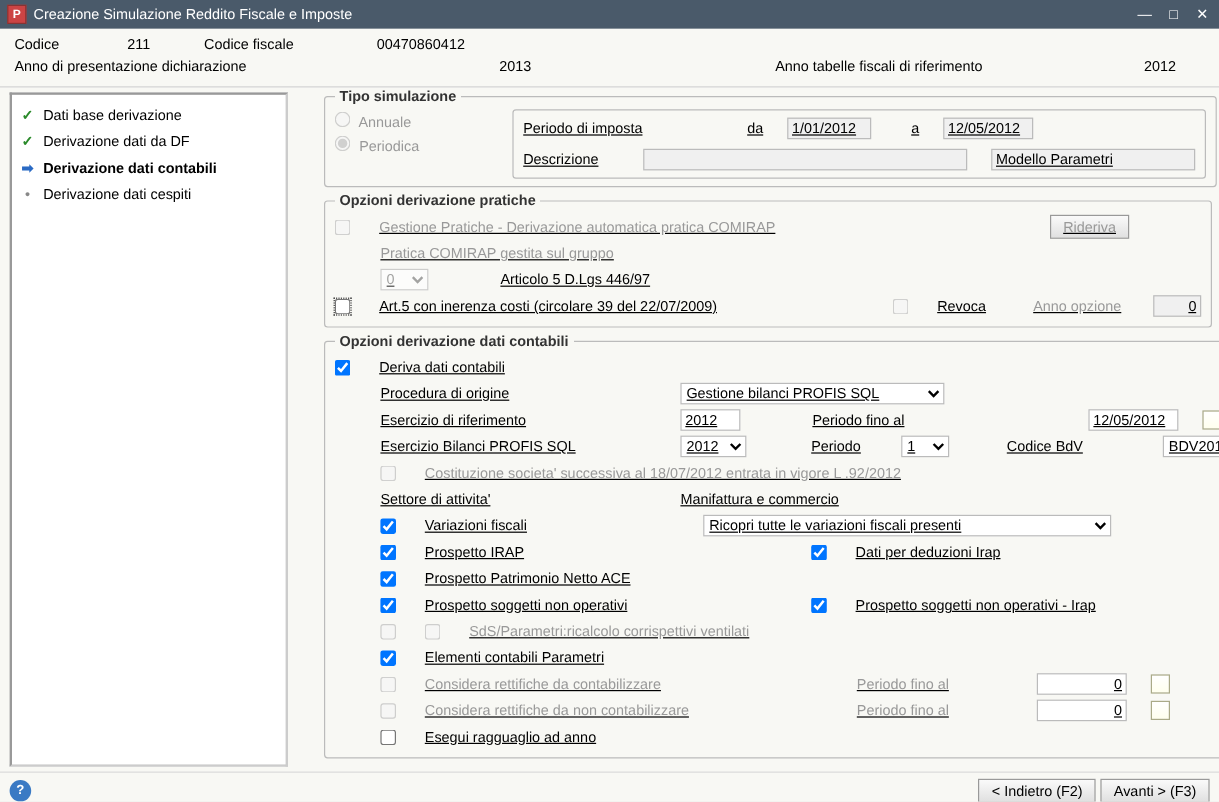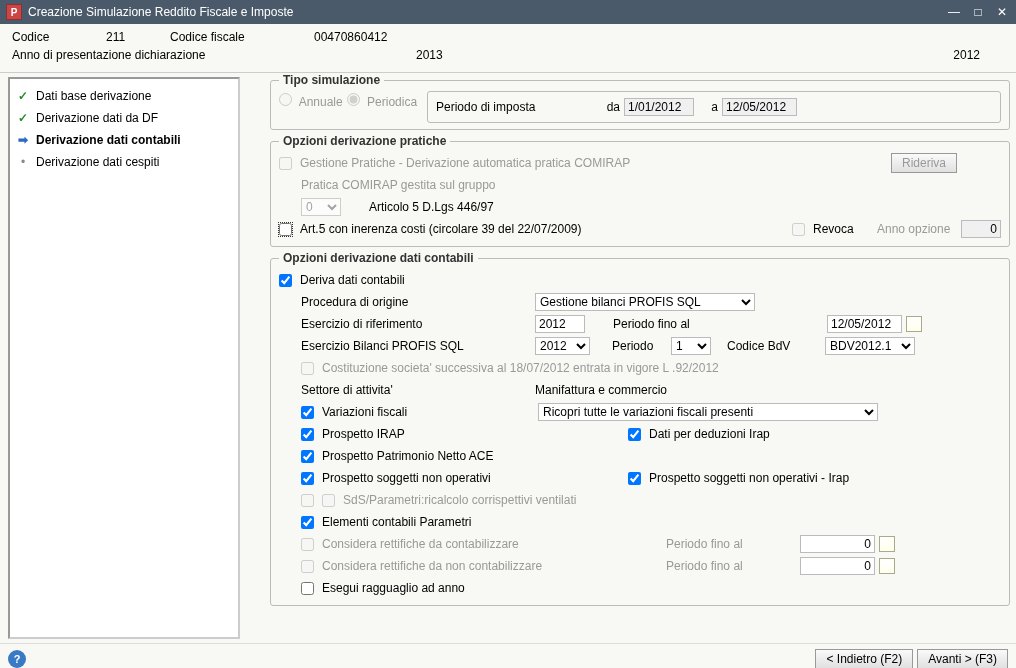--- a/index.html
+++ b/index.html
@@ -16,34 +16,34 @@
 .sidebar { width: 232px; background: #fff; border: 2px solid #ccc; border-top-color: #999; border-left-color: #999; margin: 4px 4px 4px 8px; padding: 6px 4px; }
 .nav-item { display: flex; align-items: center; padding: 4px 2px; gap: 6px; cursor: pointer; }
 .nav-item.done .nav-icon { color: #2a8a2a; font-weight: bold; }
 .nav-item.current { font-weight: bold; }
 .nav-item.current .nav-icon { color: #2a6ac4; }
 .nav-item.pending .nav-icon { color: #888; }
 .nav-icon { width: 14px; display: inline-block; text-align: center; }
 .main { flex: 1; padding: 0 6px; overflow: hidden; }
 fieldset { border: 1px solid #bbb; border-radius: 3px; padding: 4px 8px 6px; margin-bottom: 4px; margin-left: 20px; }
 legend { padding: 0 4px; font-weight: bold; color: #333; }
-.row { display: flex; align-items: center; min-height: 22px; gap: 4px; }
+.row { display: flex; align-items: center; min-height: 22px; gap: 20px; text-decoration: underline; }
 .disabled { color: #999; }
 input[type=text] { border: 1px solid #bbb; padding: 1px 3px; height: 18px; background: #fff; }
 input[type=text].ro { background: #f0f0f0; }
 select { border: 1px solid #bbb; height: 18px; background: #fff; }
 .btn { background: linear-gradient(#fafafa,#e0e0e0); border: 1px solid #999; padding: 2px 10px; cursor: pointer; height: 20px; }
 .radio, .chk { margin-right: 4px; }
 .footer { height: 30px; background: #f8f8f4; border-top: 1px solid #ddd; display: flex; align-items: center; padding: 0 8px; }
 .help-icon { width: 18px; height: 18px; border-radius: 50%; background: #3a7ac4; color: #fff; display: flex; align-items: center; justify-content: center; font-weight: bold; cursor: pointer; font-size: 11px; }
 .footer-btns { margin-left: auto; display: flex; gap: 4px; }
 .mini-date-icon { width: 16px; height: 16px; display: inline-block; background: linear-gradient(#fff,#ffe); border: 1px solid #aa8; vertical-align: middle; }
 .num-input { text-align: right; }
 .group-tipo { display: flex; gap: 8px; }
-.tipo-left { width: 140px; display: flex; flex-direction: row; gap: 4px; padding-top: 2px;}
+.tipo-left { width: 140px; display: flex; flex-direction: column; gap: 4px; padding-top: 2px;}
 .tipo-right { flex: 1; border: 1px solid #bbb; border-radius: 3px; padding: 4px 8px; display: flex; flex-direction: column; gap: 4px; }
 </style>
 </head>
 <body>
 
 <div class="titlebar">
   <span class="titlebar-icon">P</span>
   <span class="titlebar-text">Creazione Simulazione Reddito Fiscale e Imposte</span>
   <div class="titlebar-btns">
     <span class="titlebar-btn">—</span>
@@ -55,20 +55,21 @@
 <div class="header">
   <div class="header-row">
     <span style="width:70px">Codice</span>
     <span style="width:40px">211</span>
     <span style="width:120px">Codice fiscale</span>
     <span style="width:120px">00470860412</span>
   </div>
   <div class="header-row">
     <span style="width:380px">Anno di presentazione dichiarazione</span>
     <span style="flex:1">2013</span>
+    <span style="width:230px">Anno tabelle fiscali di riferimento</span>
     <span style="width:80px;text-align:right">2012</span>
   </div>
 </div>
 
 <div class="content">
   <div class="sidebar">
     <div class="nav-item done">
       <span class="nav-icon">✓</span>
       <span>Dati base derivazione</span>
     </div>
@@ -102,20 +103,25 @@
           </label>
         </div>
         <div class="tipo-right">
           <div class="row">
             <span style="width:150px">Periodo di imposta</span>
             <span style="width:30px;text-align:right">da</span>
             <input type="text" class="ro" style="width: 70px;" readonly="" value="1/01/2012">
             <span style="width:20px;text-align:right">a</span>
             <input type="text" class="ro" style="width: 75px;" readonly="" value="12/05/2012">
           </div>
+          <div class="row">
+            <span style="width:80px">Descrizione</span>
+            <input type="text" class="ro" style="width: 270px;" readonly="" value="">
+            <input type="text" class="ro" style="width: 170px;" readonly="" value="Modello Parametri">
+          </div>
         </div>
       </div>
     </fieldset>
 
     <fieldset>
       <legend>Opzioni derivazione pratiche</legend>
       <div class="row">
         <input type="checkbox" class="chk" disabled="" style="">
         <span class="disabled" style="flex:1">Gestione Pratiche - Derivazione automatica pratica COMIRAP</span>
         <button class="btn disabled" disabled="">Rideriva</button>

